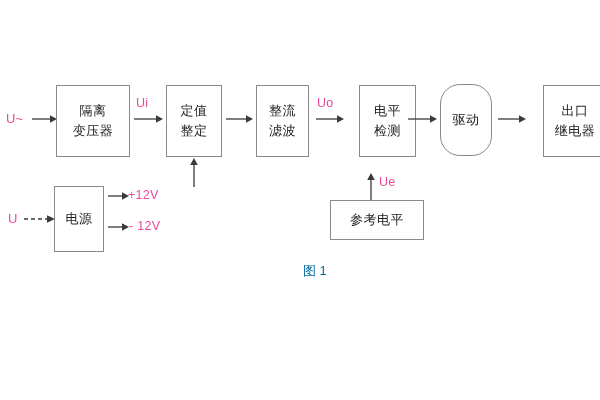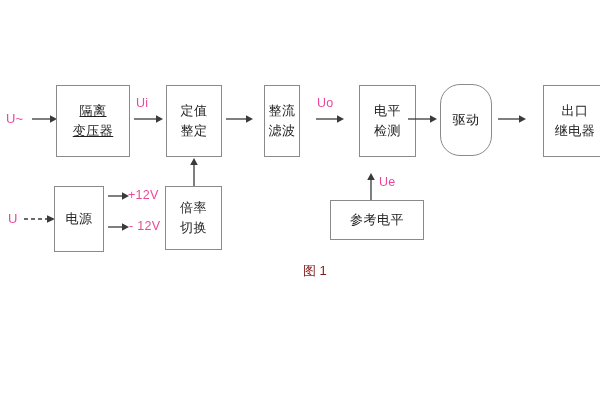--- a/index.html
+++ b/index.html
@@ -33,21 +33,21 @@
   .label{
     position:absolute;
     font-size:13px;
     color:#ec4899;
     white-space:nowrap;
   }
   .label.sig{font-size:12.5px;letter-spacing:0.3px;}
   .caption{
     position:absolute;
     font-size:13px;
-    color:#7f1d1d;
+    color:#0369a1;
     white-space:nowrap;
   }
 
   
   .conn{position:absolute;}
   .conn svg{display:block;overflow:visible;}
   .stroke{stroke:#3a3a3a;stroke-width:1.3;fill:none;}
   .strokeDash{stroke:#3a3a3a;stroke-width:1.3;fill:none;stroke-dasharray:4 3;}
   .head{fill:#3a3a3a;}
 </style>
@@ -58,21 +58,21 @@
 
   <div class="label" style="left:6px;top:111px;">U~</div>
 
   <div class="conn" style="left:32px;top:114px;">
     <svg width="26" height="10" viewBox="0 0 26 10">
       <line class="stroke" x1="0" y1="5" x2="18" y2="5"></line>
       <polygon class="head" points="18,1.2 25,5 18,8.8"></polygon>
     </svg>
   </div>
 
-  <div class="block" style="left:56px;top:85px;width:74px;height:72px;text-decoration:underline;">
+  <div class="block" style="left:56px;top:85px;width:74px;height:72px;">
     <span>隔离</span>
     <span>变压器</span>
   </div>
 
   <div class="label sig" style="left:136px;top:96px;">Ui</div>
 
   <div class="conn" style="left:134px;top:114px;">
     <svg width="30" height="10" viewBox="0 0 30 10">
       <line class="stroke" x1="0" y1="5" x2="22" y2="5"></line>
       <polygon class="head" points="22,1.2 29,5 22,8.8"></polygon>
@@ -84,21 +84,21 @@
     <span>整定</span>
   </div>
 
   <div class="conn" style="left:226px;top:114px;">
     <svg width="28" height="10" viewBox="0 0 28 10">
       <line class="stroke" x1="0" y1="5" x2="20" y2="5"></line>
       <polygon class="head" points="20,1.2 27,5 20,8.8"></polygon>
     </svg>
   </div>
 
-  <div class="block" style="left:264px;top:85px;width:36px;height:72px;">
+  <div class="block" style="left:256px;top:85px;width:53px;height:72px;">
     <span>整流</span>
     <span>滤波</span>
   </div>
 
   <div class="label sig" style="left:317px;top:96px;">Uo</div>
 
   <div class="conn" style="left:316px;top:114px;">
     <svg width="29" height="10" viewBox="0 0 29 10">
       <line class="stroke" x1="0" y1="5" x2="21" y2="5"></line>
       <polygon class="head" points="21,1.2 28,5 21,8.8"></polygon>
@@ -162,24 +162,20 @@
   <div class="label sig" style="left:128px;top:188px;">+12V</div>
 
   <div class="conn" style="left:108px;top:222px;">
     <svg width="22" height="10" viewBox="0 0 22 10">
       <line class="stroke" x1="0" y1="5" x2="14" y2="5"></line>
       <polygon class="head" points="14,1.2 21,5 14,8.8"></polygon>
     </svg>
   </div>
   <div class="label sig" style="left:129px;top:219px;">- 12V</div>
 
-  <div class="block" style="left:165px;top:186px;width:57px;height:64px;">
-    <span>倍率</span>
-    <span>切换</span>
-  </div>
 
   <div class="conn" style="left:366px;top:172px;">
     <svg width="10" height="28" viewBox="0 0 10 28">
       <line class="stroke" x1="5" y1="28" x2="5" y2="8"></line>
       <polygon class="head" points="1.2,8 5,1 8.8,8"></polygon>
     </svg>
   </div>
   <div class="label sig" style="left:379px;top:175px;">Ue</div>
 
   <div class="block" style="left:330px;top:200px;width:94px;height:40px;">

